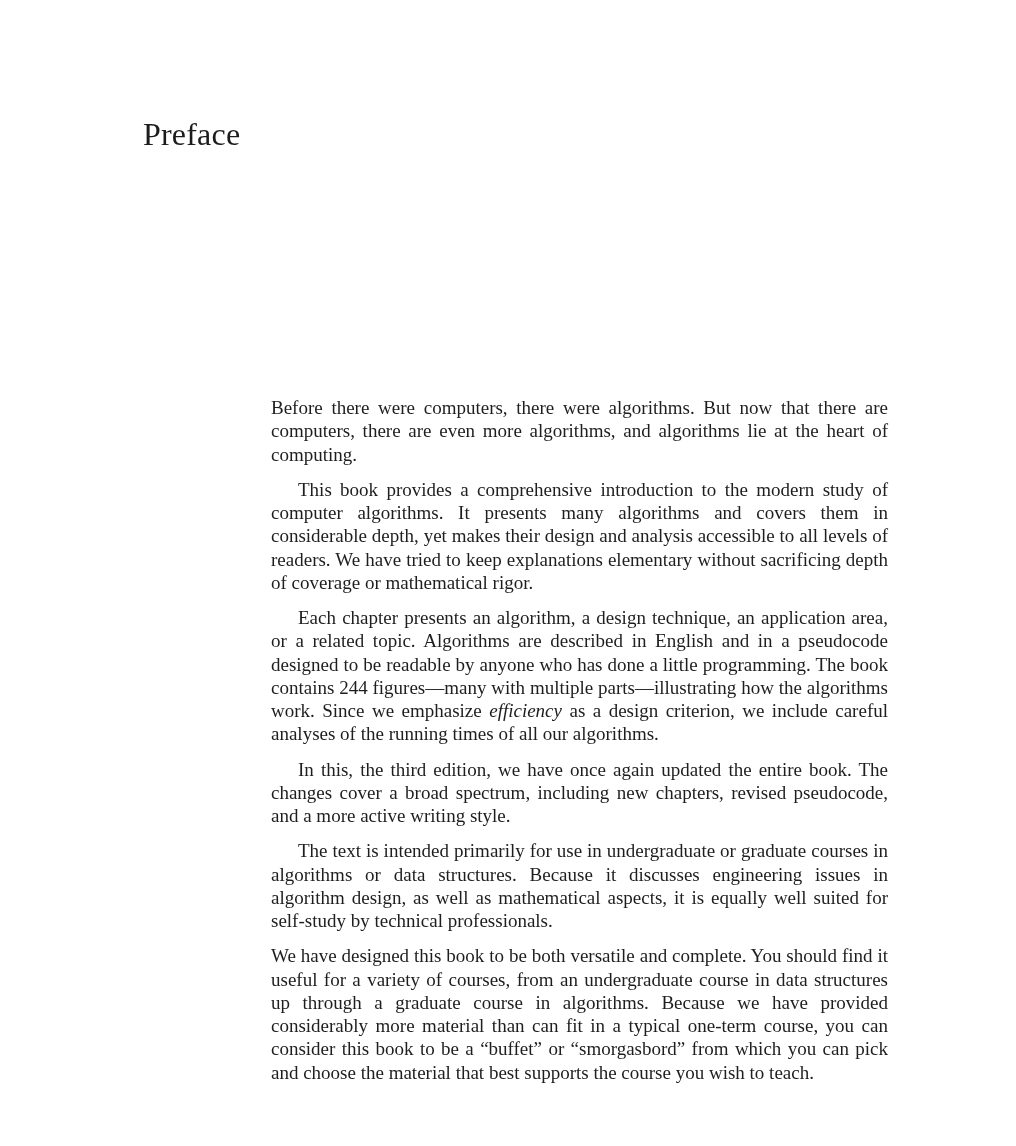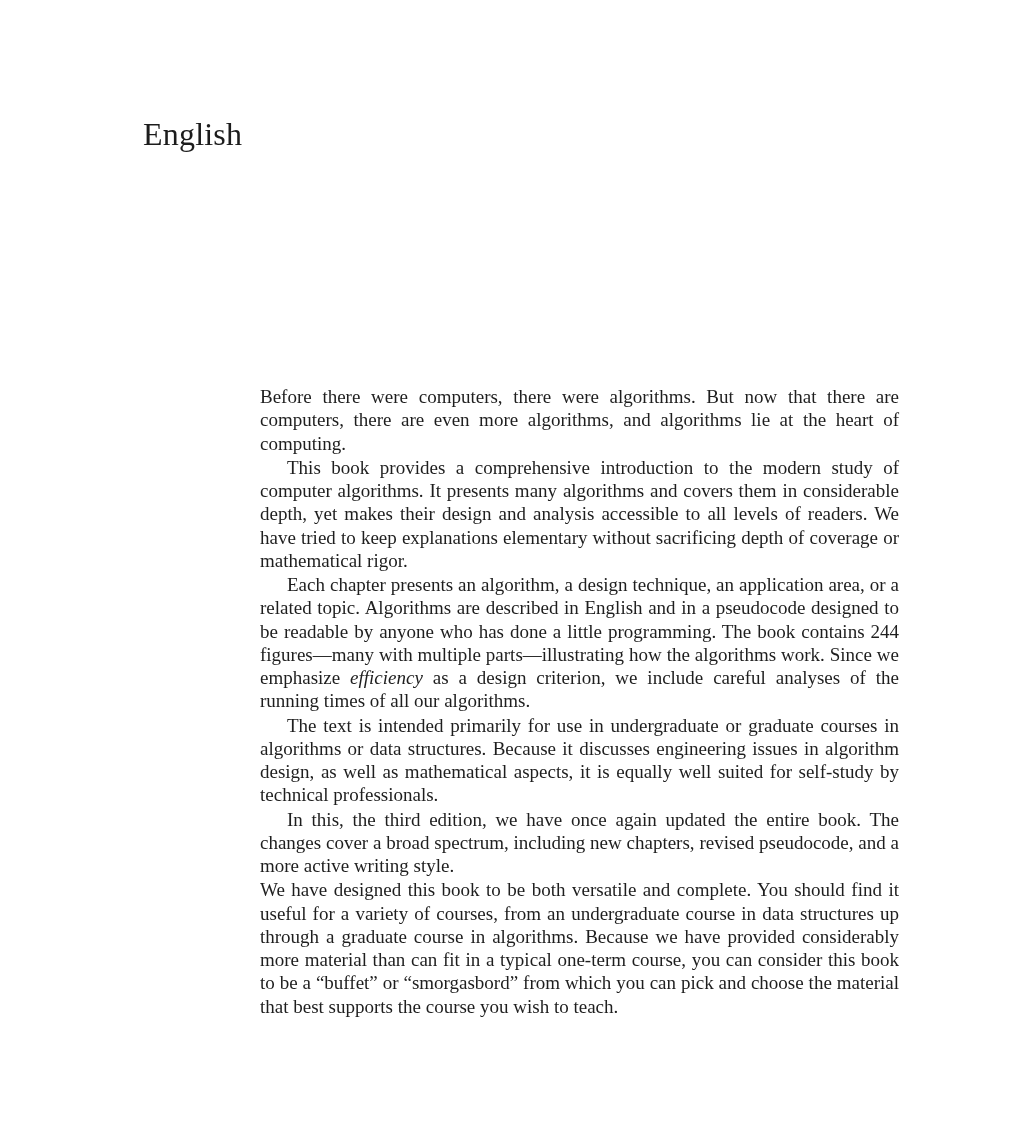--- a/index.html
+++ b/index.html
@@ -32,21 +32,21 @@
     left: 259px;
     top: 384px;
     width: 641px;
     font-size: 19px;
     line-height: 23.25px;
     text-align: justify;
     hyphens: auto;
     -webkit-hyphens: auto;
   }
   .para {
-    margin: 1px;
+    margin: 12px;
     padding: 0;
   }
   .para.indent {
     text-indent: 27px;
   }
   .section-heading {
     margin: 28px 0 18px 0;
     font-size: 19px;
     font-weight: bold;
     text-align: left;
@@ -54,31 +54,31 @@
   }
   .italic-word {
     font-style: italic;
   }
 </style>
 </head>
 <body>
 
 <div class="page">
 
-  <h1 class="chapter-title">English</h1>
+  <h1 class="chapter-title">Preface</h1>
 
   <div class="text-block">
 
     <p class="para">Before there were computers, there were algorithms. But now that there are computers, there are even more algorithms, and algorithms lie at the heart of computing.</p>
 
     <p class="para indent">This book provides a comprehensive introduction to the modern study of computer algorithms. It presents many algorithms and covers them in considerable depth, yet makes their design and analysis accessible to all levels of readers. We have tried to keep explanations elementary without sacrificing depth of coverage or mathematical rigor.</p>
 
     <p class="para indent"><span>Each chapter presents an algorithm, a design technique, an application area, or a related topic. Algorithms are described in English and in a pseudocode designed to be readable by anyone who has done a little programming. The book contains 244 figures—many with multiple parts—illustrating how the algorithms work. Since we emphasize </span><em class="italic-word">efficiency</em><span> as a design criterion, we include careful analyses of the running times of all our algorithms.</span></p>
 
+    <p class="para indent">In this, the third edition, we have once again updated the entire book. The changes cover a broad spectrum, including new chapters, revised pseudocode, and a more active writing style.</p>
+
     <p class="para indent">The text is intended primarily for use in undergraduate or graduate courses in algorithms or data structures. Because it discusses engineering issues in algorithm design, as well as mathematical aspects, it is equally well suited for self-study by technical professionals.</p>
-
-    <p class="para indent">In this, the third edition, we have once again updated the entire book. The changes cover a broad spectrum, including new chapters, revised pseudocode, and a more active writing style.</p>
 
 
     <p class="para">We have designed this book to be both versatile and complete. You should find it useful for a variety of courses, from an undergraduate course in data structures up through a graduate course in algorithms. Because we have provided considerably more material than can fit in a typical one-term course, you can consider this book to be a “buffet” or “smorgasbord” from which you can pick and choose the material that best supports the course you wish to teach.</p>
 
   </div>
 </div>
 
 </body></html>

